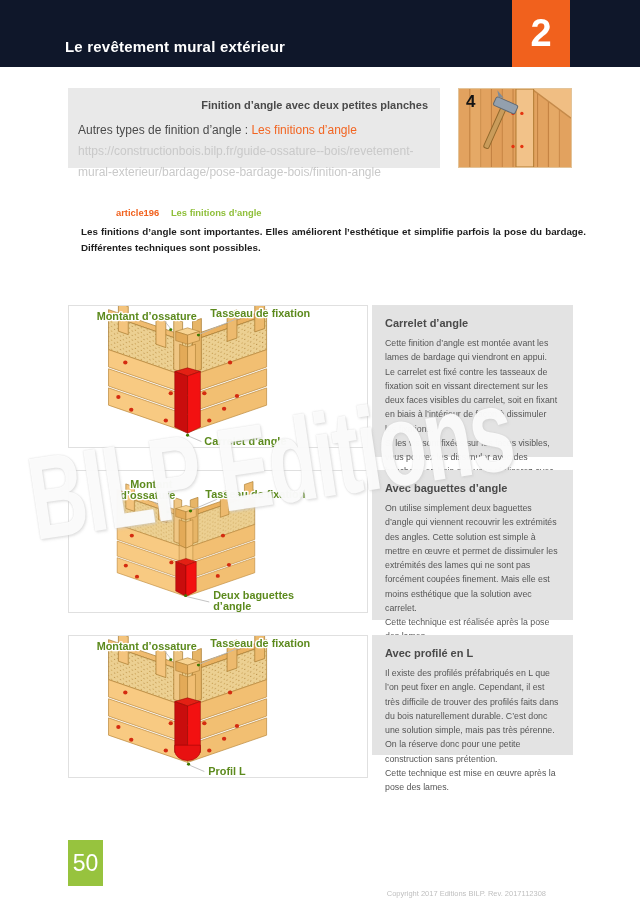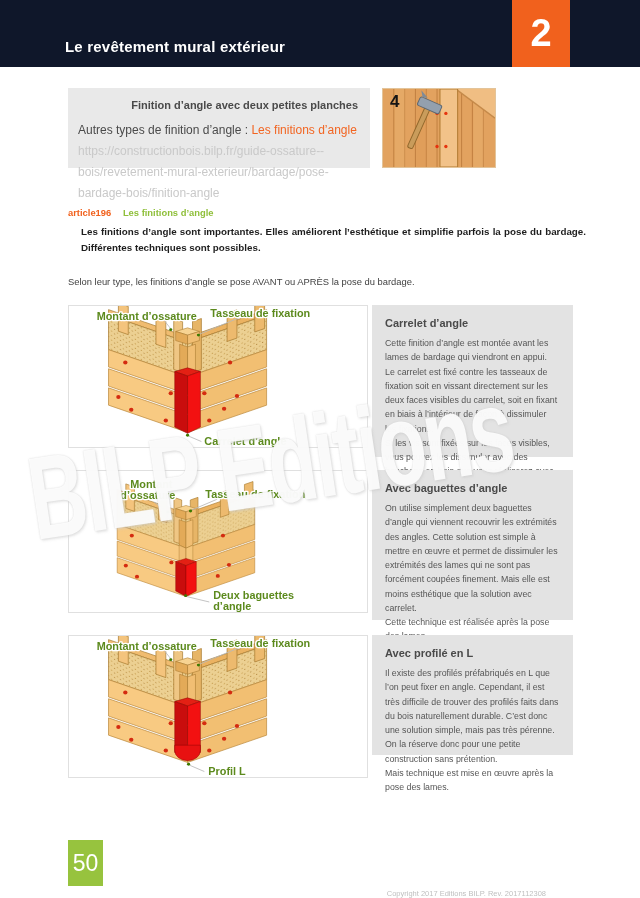--- a/index.html
+++ b/index.html
@@ -4,32 +4,32 @@
 <style>
   html,body{margin:0;padding:0;background:#fff;}
   .page{position:relative;width:640px;height:898px;background:#fff;overflow:hidden;
         font-family:"Liberation Sans",sans-serif;}
   
   .hdr{position:absolute;left:0;top:0;width:640px;height:67px;background:#0f172a;z-index:2;}
   .hdr-title{position:absolute;left:65px;bottom:12px;color:#fff;font-size:15px;font-weight:bold;letter-spacing:.2px;}
   .chapter{position:absolute;left:512px;top:0;width:58px;height:67px;background:#F1611D;
            display:flex;align-items:center;justify-content:center;color:#fff;font-size:38px;font-weight:bold;}
   
-  .callout{position:absolute;left:68px;top:88px;width:428px;height:80px;display:flex;gap:12px;z-index:2;}
+  .callout{position:absolute;left:68px;top:88px;width:504px;height:80px;display:flex;gap:18px;z-index:2;}
   .callout-box{flex:1;background:#E9E9E9;padding:6px 10px 0;box-sizing:border-box;}
   .callout-title{text-align:right;font-size:11px;font-weight:bold;color:#4A4A4A;margin:5px 2px 9px 0;}
   .callout-text{font-size:12px;line-height:1.75;color:#4A4A4A;}
   .lnk{color:#F26522;}
   .url{color:#C9C9C9;}
   .figure{position:relative;width:114px;height:80px;border:1px solid #E3C49A;box-sizing:border-box;}
   .figure svg{display:block;width:100%;height:100%;}
   .fig-num{position:absolute;left:7px;top:3px;font-size:17px;font-weight:bold;color:#141414;}
   
   .article-line{position:absolute;left:68px;top:207px;font-size:9.4px;font-weight:bold;z-index:2;}
-  .article-tag{color:#F1611D;margin-right:9px;}
+  .article-tag{color:#F1611D;margin-right:9px;margin-left:48px;}
   .article-title{color:#8FBF3A;}
   .lead{position:absolute;left:81px;top:224px;width:505px;font-size:9.8px;font-weight:bold;
         color:#1E1E1E;line-height:1.62;text-align:justify;z-index:2;}
   .note{position:absolute;left:68px;top:276px;width:505px;font-size:9.4px;color:#3F3F3F;z-index:2;}
   
   .row{position:absolute;left:68px;width:505px;display:flex;gap:4px;align-items:flex-start;z-index:2;}
   .row1{top:305px;} .row2{top:470px;} .row3{top:635px;}
   .illus{width:300px;flex:none;background:#fff;border:1px solid #E0E0E0;box-sizing:border-box;}
   .illus svg{display:block;}
   .panel{flex:1;background:#E3E3E3;box-sizing:border-box;height:152px;padding:12px 13px 0;}
@@ -101,21 +101,20 @@
       </svg>
       <span class="fig-num">4</span>
     </div>
   </div>
 
   <div class="article-line">
     <span class="article-tag">article196</span>
     <span class="article-title">Les finitions d’angle</span>
   </div>
   <div class="lead">Les finitions d’angle sont importantes. Elles améliorent l’esthétique et simplifie parfois la pose du bardage. Différentes techniques sont possibles.</div>
-  <div class="note">Selon leur type, les finitions d’angle se pose AVANT ou APRÈS la pose du bardage.</div>
 
   <div class="row row1">
     <div class="illus">
       <svg width="247" height="141" viewBox="0 0 250 155" preserveAspectRatio="none">
         <defs>
           <pattern id="osbA" width="6" height="5" patternUnits="userSpaceOnUse">
             <rect width="6" height="5" fill="#ECD092"></rect>
             <circle cx="1.2" cy="1.4" r="0.7" fill="#C9A052"></circle>
             <circle cx="4" cy="3.4" r="0.6" fill="#B68B42"></circle>
           </pattern>
@@ -338,21 +337,21 @@
         <text class="glabel" x="28" y="27"></text>
         <text class="glabel" x="143" y="12">Tasseau de fixation</text>
         <text class="glabel" x="141" y="153">Profil L</text>
         <text class="glabel" x="141" y="165"></text>
       </svg>
     </div>
     <div class="panel" style="height:120px;">
       <h3>Avec profilé en L</h3>
       <div class="body">
         <div>Il existe des profilés préfabriqués en L que l’on peut fixer en angle. Cependant, il est très difficile de trouver des profilés faits dans du bois naturellement durable. C’est donc une solution simple, mais pas très pérenne. On la réserve donc pour une petite construction sans prétention.</div>
-        <div>Mais technique est mise en œuvre après la pose des lames.</div>
+        <div>Cette technique est mise en œuvre après la pose des lames.</div>
       </div>
     </div>
   </div>
 
   <div class="watermark">BILP Editions</div>
 
   <div class="pagenum">
     <span>50</span>
   </div>
   <div class="copyright">Copyright 2017 Editions BILP. Rev. 2017112308</div>

